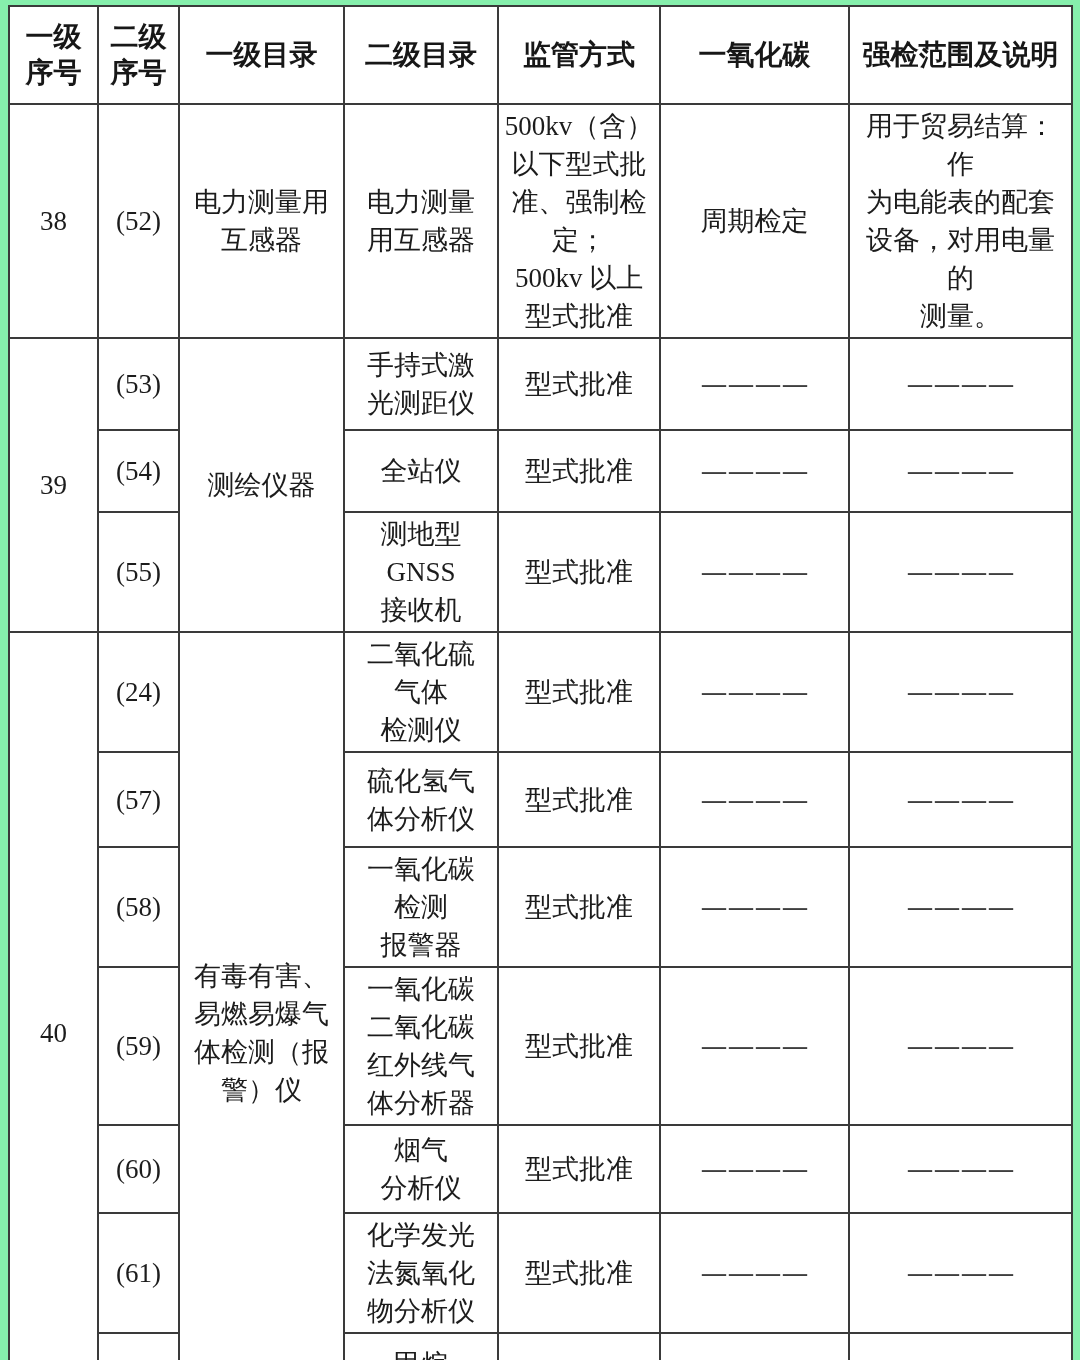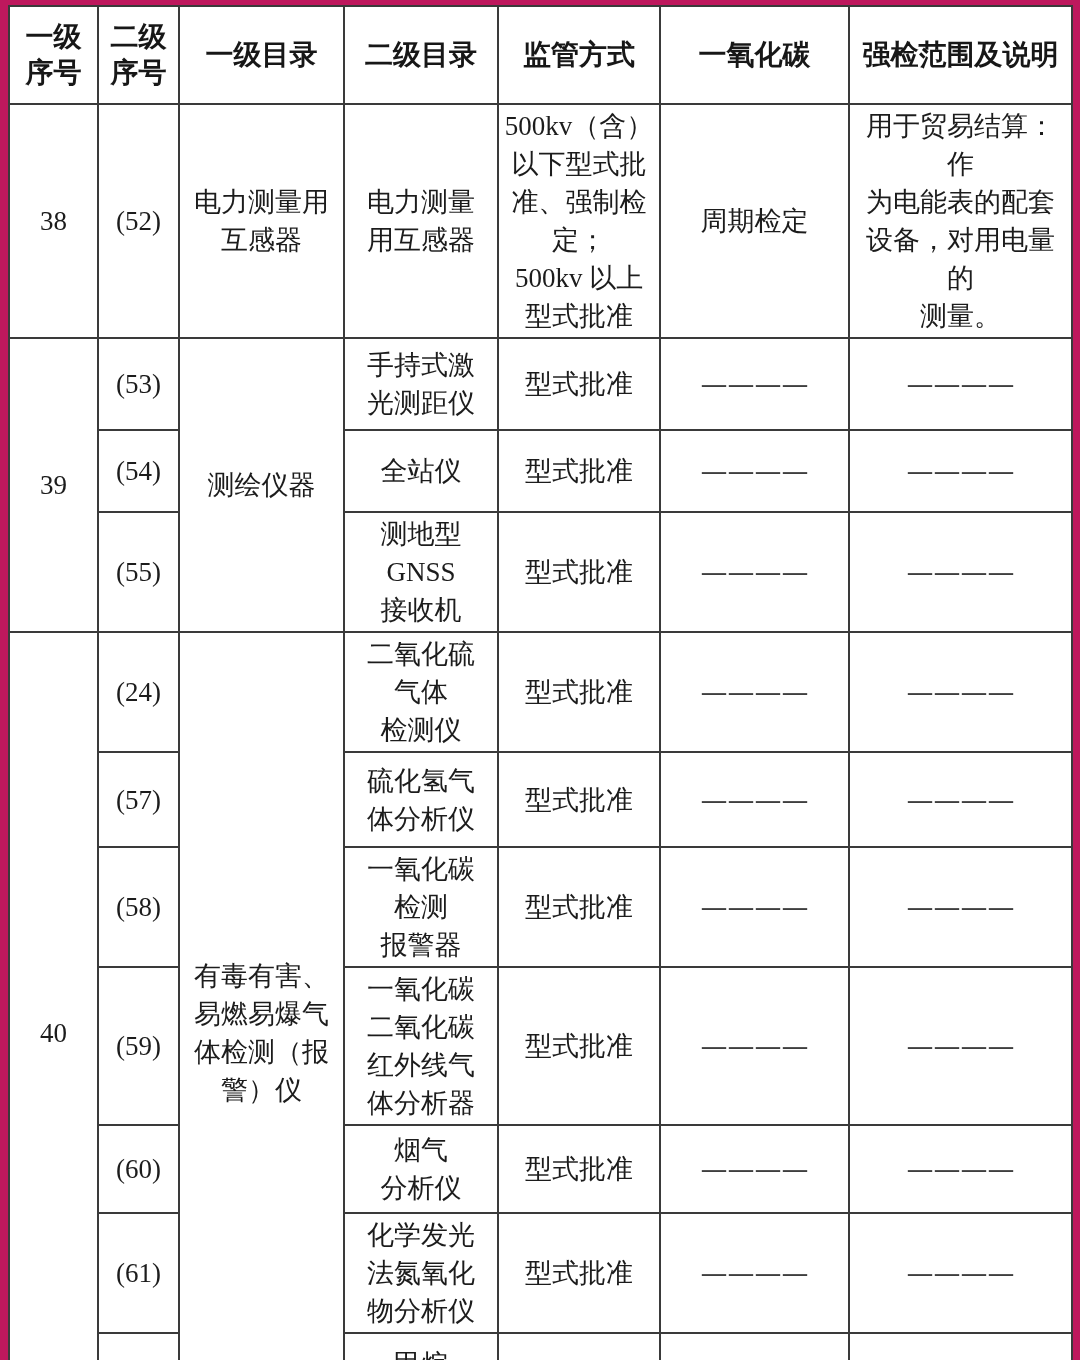--- a/index.html
+++ b/index.html
@@ -9,21 +9,21 @@
     width: 1080px;
     height: 1360px;
     overflow: hidden;
     font-family: "Liberation Serif", "DejaVu Serif", serif;
     color: #1c1c1c;
   }
   .sheet {
     position: relative;
     width: 1080px;
     height: 1360px;
-    background: #be185d;
+    background: #86efac;
   }
   table.reg {
     position: absolute;
     left: 8px;
     top: 5px;
     width: 1063px;
     border-collapse: collapse;
     table-layout: fixed;
     background: #ffffff;
   }

